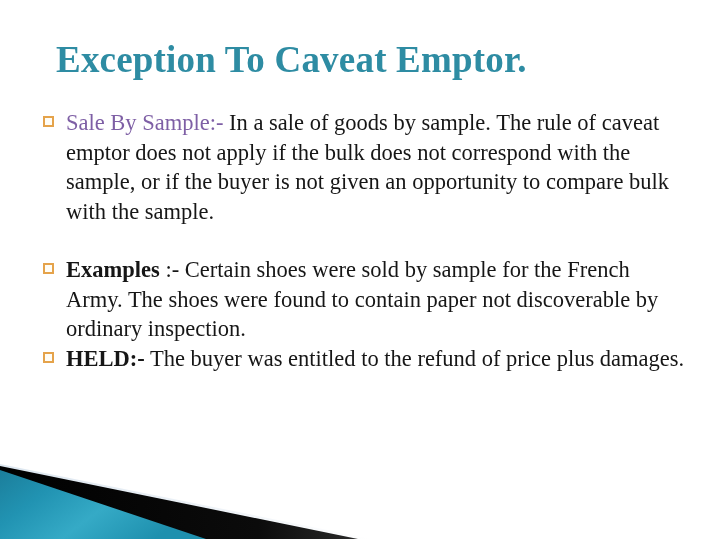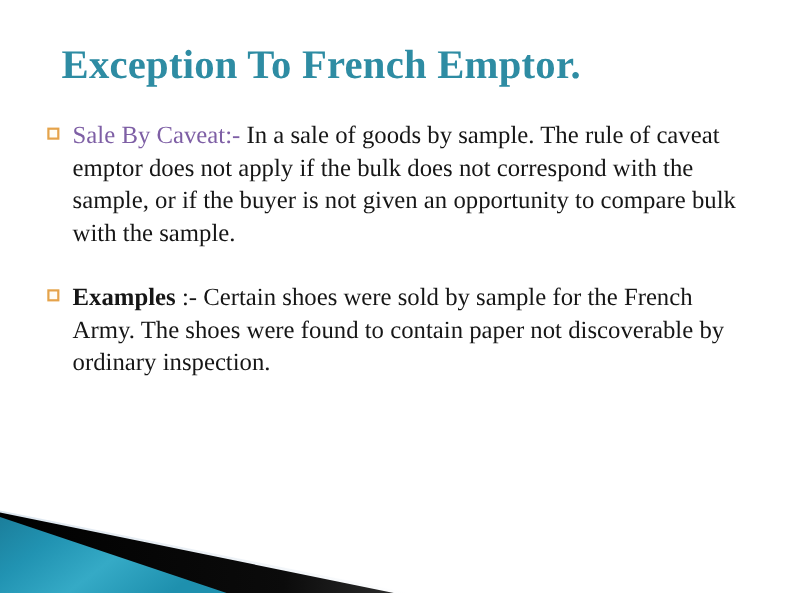--- a/index.html
+++ b/index.html
@@ -79,34 +79,38 @@
     width: 720px;
     height: 95px;
     pointer-events: none;
   }
 </style>
 </head>
 <body>
 
 <div class="slide">
 
-  <div class="title">Exception To French Emptor.</div>
+  <div class="title">Exception To Caveat Emptor.</div>
 
   <div class="body">
 
     <div class="bullet-row">
       <span class="marker"></span>
-      <span class="purple">Sale By Caveat:-</span><span class="txt"> In a sale of goods by sample. The rule of caveat emptor does not apply if the bulk does not correspond with the sample, or if the buyer is not given an opportunity to compare bulk with the sample.</span>
+      <span class="purple">Sale By Sample:-</span><span class="txt"> In a sale of goods by sample. The rule of caveat emptor does not apply if the bulk does not correspond with the sample, or if the buyer is not given an opportunity to compare bulk with the sample.</span>
     </div>
 
     <div class="bullet-row gap-before">
       <span class="marker"></span>
       <span class="bold">Examples</span><span class="txt"> :- Certain shoes were sold by sample for the French Army. The shoes were found to contain paper not discoverable by ordinary inspection.</span>
     </div>
 
+    <div class="bullet-row">
+      <span class="marker"></span>
+      <span class="bold">HELD:-</span><span class="txt"> The buyer was entitled to the refund of price  plus damages.</span>
+    </div>
 
   </div>
 
   <svg class="deco" viewBox="0 0 720 95" preserveAspectRatio="none">
     <defs>
       <linearGradient id="tealGrad" x1="0" y1="0" x2="1" y2="0.45">
         <stop offset="0%" stop-color="#1B7E9B"></stop>
         <stop offset="30%" stop-color="#2193B2"></stop>
         <stop offset="62%" stop-color="#35AAC6"></stop>
         <stop offset="100%" stop-color="#1E90AE"></stop>

